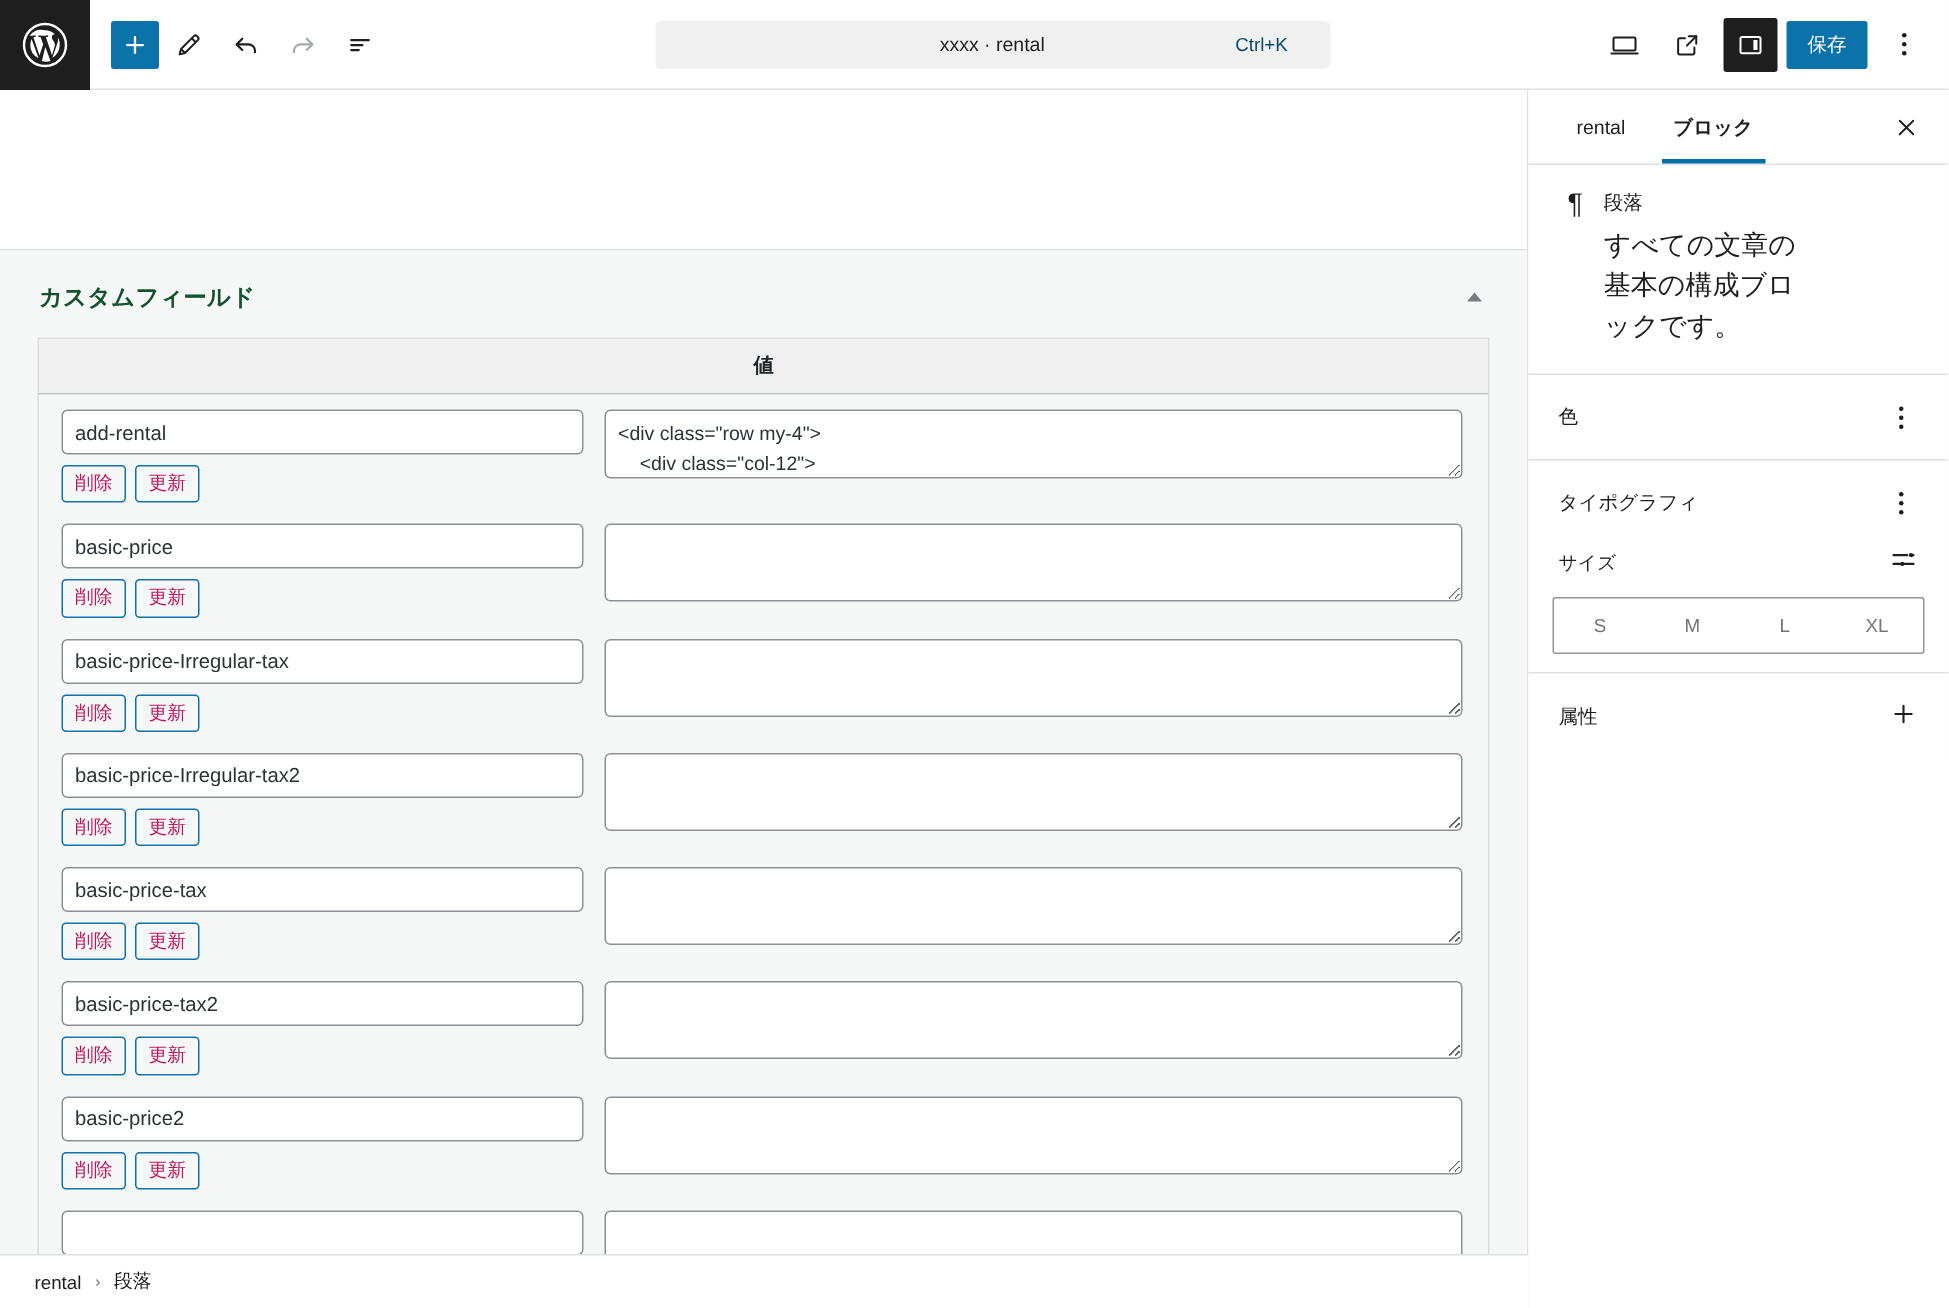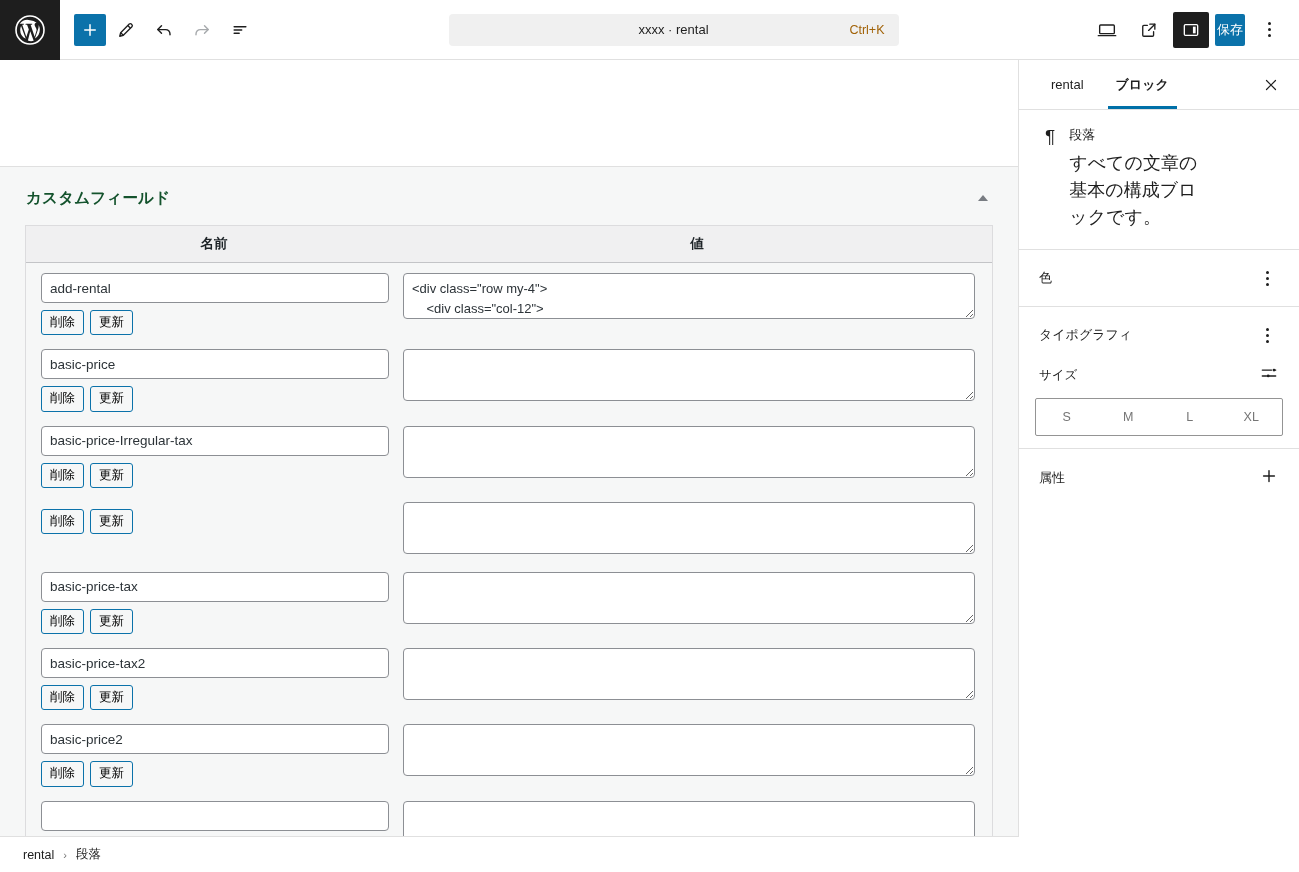--- a/index.html
+++ b/index.html
@@ -26,29 +26,29 @@
     display: flex; align-items: center; justify-content: center; cursor: pointer; color: #1e1e1e;
   }
   .tb-btn.primary { background: #0b72aa; color: #fff; width: 32px; height: 32px; border-radius: 2px; }
   .tb-btn.disabled { color: #a7aaad; }
   .tb-center { flex: 1; display: flex; align-items: center; justify-content: center; }
   .cmdbar {
     width: 450px; height: 32px; background: #f0f0f0; border-radius: 4px;
     display: flex; align-items: center; justify-content: center; position: relative;
     font-size: 13px; color: #1e1e1e; cursor: pointer;
   }
-  .cmdbar .shortcut { position: absolute; right: 14px; font-size: 12.5px; color: #a16207; }
+  .cmdbar .shortcut { position: absolute; right: 28px; font-size: 12.5px; color: #0c4a6e; }
   .tb-right { display: flex; align-items: center; gap: 6px; padding-right: 12px; }
   .tb-toggle-active {
     width: 36px; height: 36px; background: #1e1e1e; color: #fff; border-radius: 2px;
     display: flex; align-items: center; justify-content: center; cursor: pointer; border: none;
   }
   .save-btn {
     background: #0b72aa; color: #fff; border: none; border-radius: 2px;
-    height: 32px; padding: 0 2px; font-size: 13px; cursor: pointer;
+    height: 32px; padding: 0 14px; font-size: 13px; cursor: pointer;
     font-family: "Liberation Sans", sans-serif;
   }
   .kebab {
     width: 36px; height: 36px; display: flex; flex-direction: column; gap: 3px;
     align-items: center; justify-content: center; cursor: pointer;
   }
   .kebab i { width: 3px; height: 3px; border-radius: 50%; background: #1e1e1e; display: block; }
 
   
   .body-row { flex: 1; display: flex; min-height: 0; }
@@ -87,21 +87,21 @@
   .cf-col-name { width: 376px; flex: 0 0 376px; padding-left: 15px; }
   .cf-col-value { flex: 1; padding: 0 17px 0 1px; }
 
   .name-input {
     width: 348px; height: 30px; border: 1px solid #8c8f94; border-radius: 4px;
     background: #fff; font-size: 13.5px; color: #2c3338; padding: 0 8px;
     font-family: "Liberation Sans", sans-serif;
   }
   .row-actions { display: flex; gap: 6px; margin-top: 7px; }
   .rowbtn {
-    background: #f6f7f7; border: 1px solid #0b72aa; color: #000000;
+    background: #f6f7f7; border: 1px solid #0b72aa; color: #be185d;
     border-radius: 3px; font-size: 12.5px; padding: 3px 8px 4px 8px; cursor: pointer;
     font-family: "Liberation Sans", sans-serif; line-height: 1.3;
   }
   .value-ta {
     width: 100%; height: 46px; border: 1px solid #8c8f94; border-radius: 4px;
     background: #fff; font-size: 13px; color: #2c3338; padding: 5px 8px;
     font-family: "Liberation Sans", sans-serif; resize: vertical; line-height: 1.55;
     white-space: pre; overflow: hidden;
   }
   .value-ta.tall { height: 52px; }
@@ -159,21 +159,21 @@
     width: 22px; height: 22px; border-radius: 50%; border: 1px solid #ddd; position: relative; flex: 0 0 22px;
   }
   .swatch::after {
     content: ""; position: absolute; left: 50%; top: 1px; bottom: 1px; width: 1px;
     background: #ddd; transform: rotate(45deg); transform-origin: center;
   }
   .color-label { font-size: 13px; color: #1e1e1e; }
 
   .divider { height: 1px; background: #e0e0e0; margin: 4px 0 0 0; }
 
-  .typo-row { display: flex; align-items: center; justify-content: space-between; padding: 4px 20px 10px 20px; font-family: Liberation Mono, monospace; }
+  .typo-row { display: flex; align-items: center; justify-content: space-between; padding: 4px 20px 10px 20px; }
   .typo-label { font-size: 12.5px; color: #1e1e1e; }
   .sizes {
     margin: 0 16px; border: 1px solid #949494; border-radius: 2px; display: flex; height: 38px;
   }
   .size-btn {
     flex: 1; display: flex; align-items: center; justify-content: center;
     font-size: 12.5px; color: #757575; cursor: pointer; background: transparent; border: none;
     font-family: "Liberation Sans", sans-serif;
   }
   .sb-rowlink {
@@ -272,21 +272,20 @@
       <div class="cf-panel">
         <div class="cf-head">
           <div class="cf-title">カスタムフィールド</div>
           <button class="cf-collapse">
               <span class="caret-up"></span>
             </button>
         </div>
 
         <div class="cf-table">
           <div class="cf-thead">
-            <div class="cf-th name">名前</div>
             <div class="cf-th value">値</div>
           </div>
           <div class="cf-rows" id="cf-rows">
               <div class="cf-row">
                 <div class="cf-col-name"><input class="name-input" type="text" value="add-rental" style=""><div class="row-actions">
                     <button class="rowbtn">削除</button>
                     <button class="rowbtn">更新</button>
                   </div></div>
                 <div class="cf-col-value"><textarea class="value-ta" style="">&lt;div class="row my-4"&gt;
     &lt;div class="col-12"&gt;</textarea></div>
@@ -299,21 +298,21 @@
                 <div class="cf-col-value"><textarea class="value-ta tall" style=""></textarea></div>
               </div>
               <div class="cf-row">
                 <div class="cf-col-name"><input class="name-input" type="text" value="basic-price-Irregular-tax" style=""><div class="row-actions">
                     <button class="rowbtn">削除</button>
                     <button class="rowbtn">更新</button>
                   </div></div>
                 <div class="cf-col-value"><textarea class="value-ta tall" style=""></textarea></div>
               </div>
               <div class="cf-row">
-                <div class="cf-col-name"><div class="row-actions">
+                <div class="cf-col-name"><input class="name-input" type="text" value="basic-price-Irregular-tax2" style=""><div class="row-actions">
                     <button class="rowbtn">削除</button>
                     <button class="rowbtn">更新</button>
                   </div></div>
                 <div class="cf-col-value"><textarea class="value-ta tall" style=""></textarea></div>
               </div>
               <div class="cf-row">
                 <div class="cf-col-name"><input class="name-input" type="text" value="basic-price-tax" style=""><div class="row-actions">
                     <button class="rowbtn">削除</button>
                     <button class="rowbtn">更新</button>
                   </div></div>

